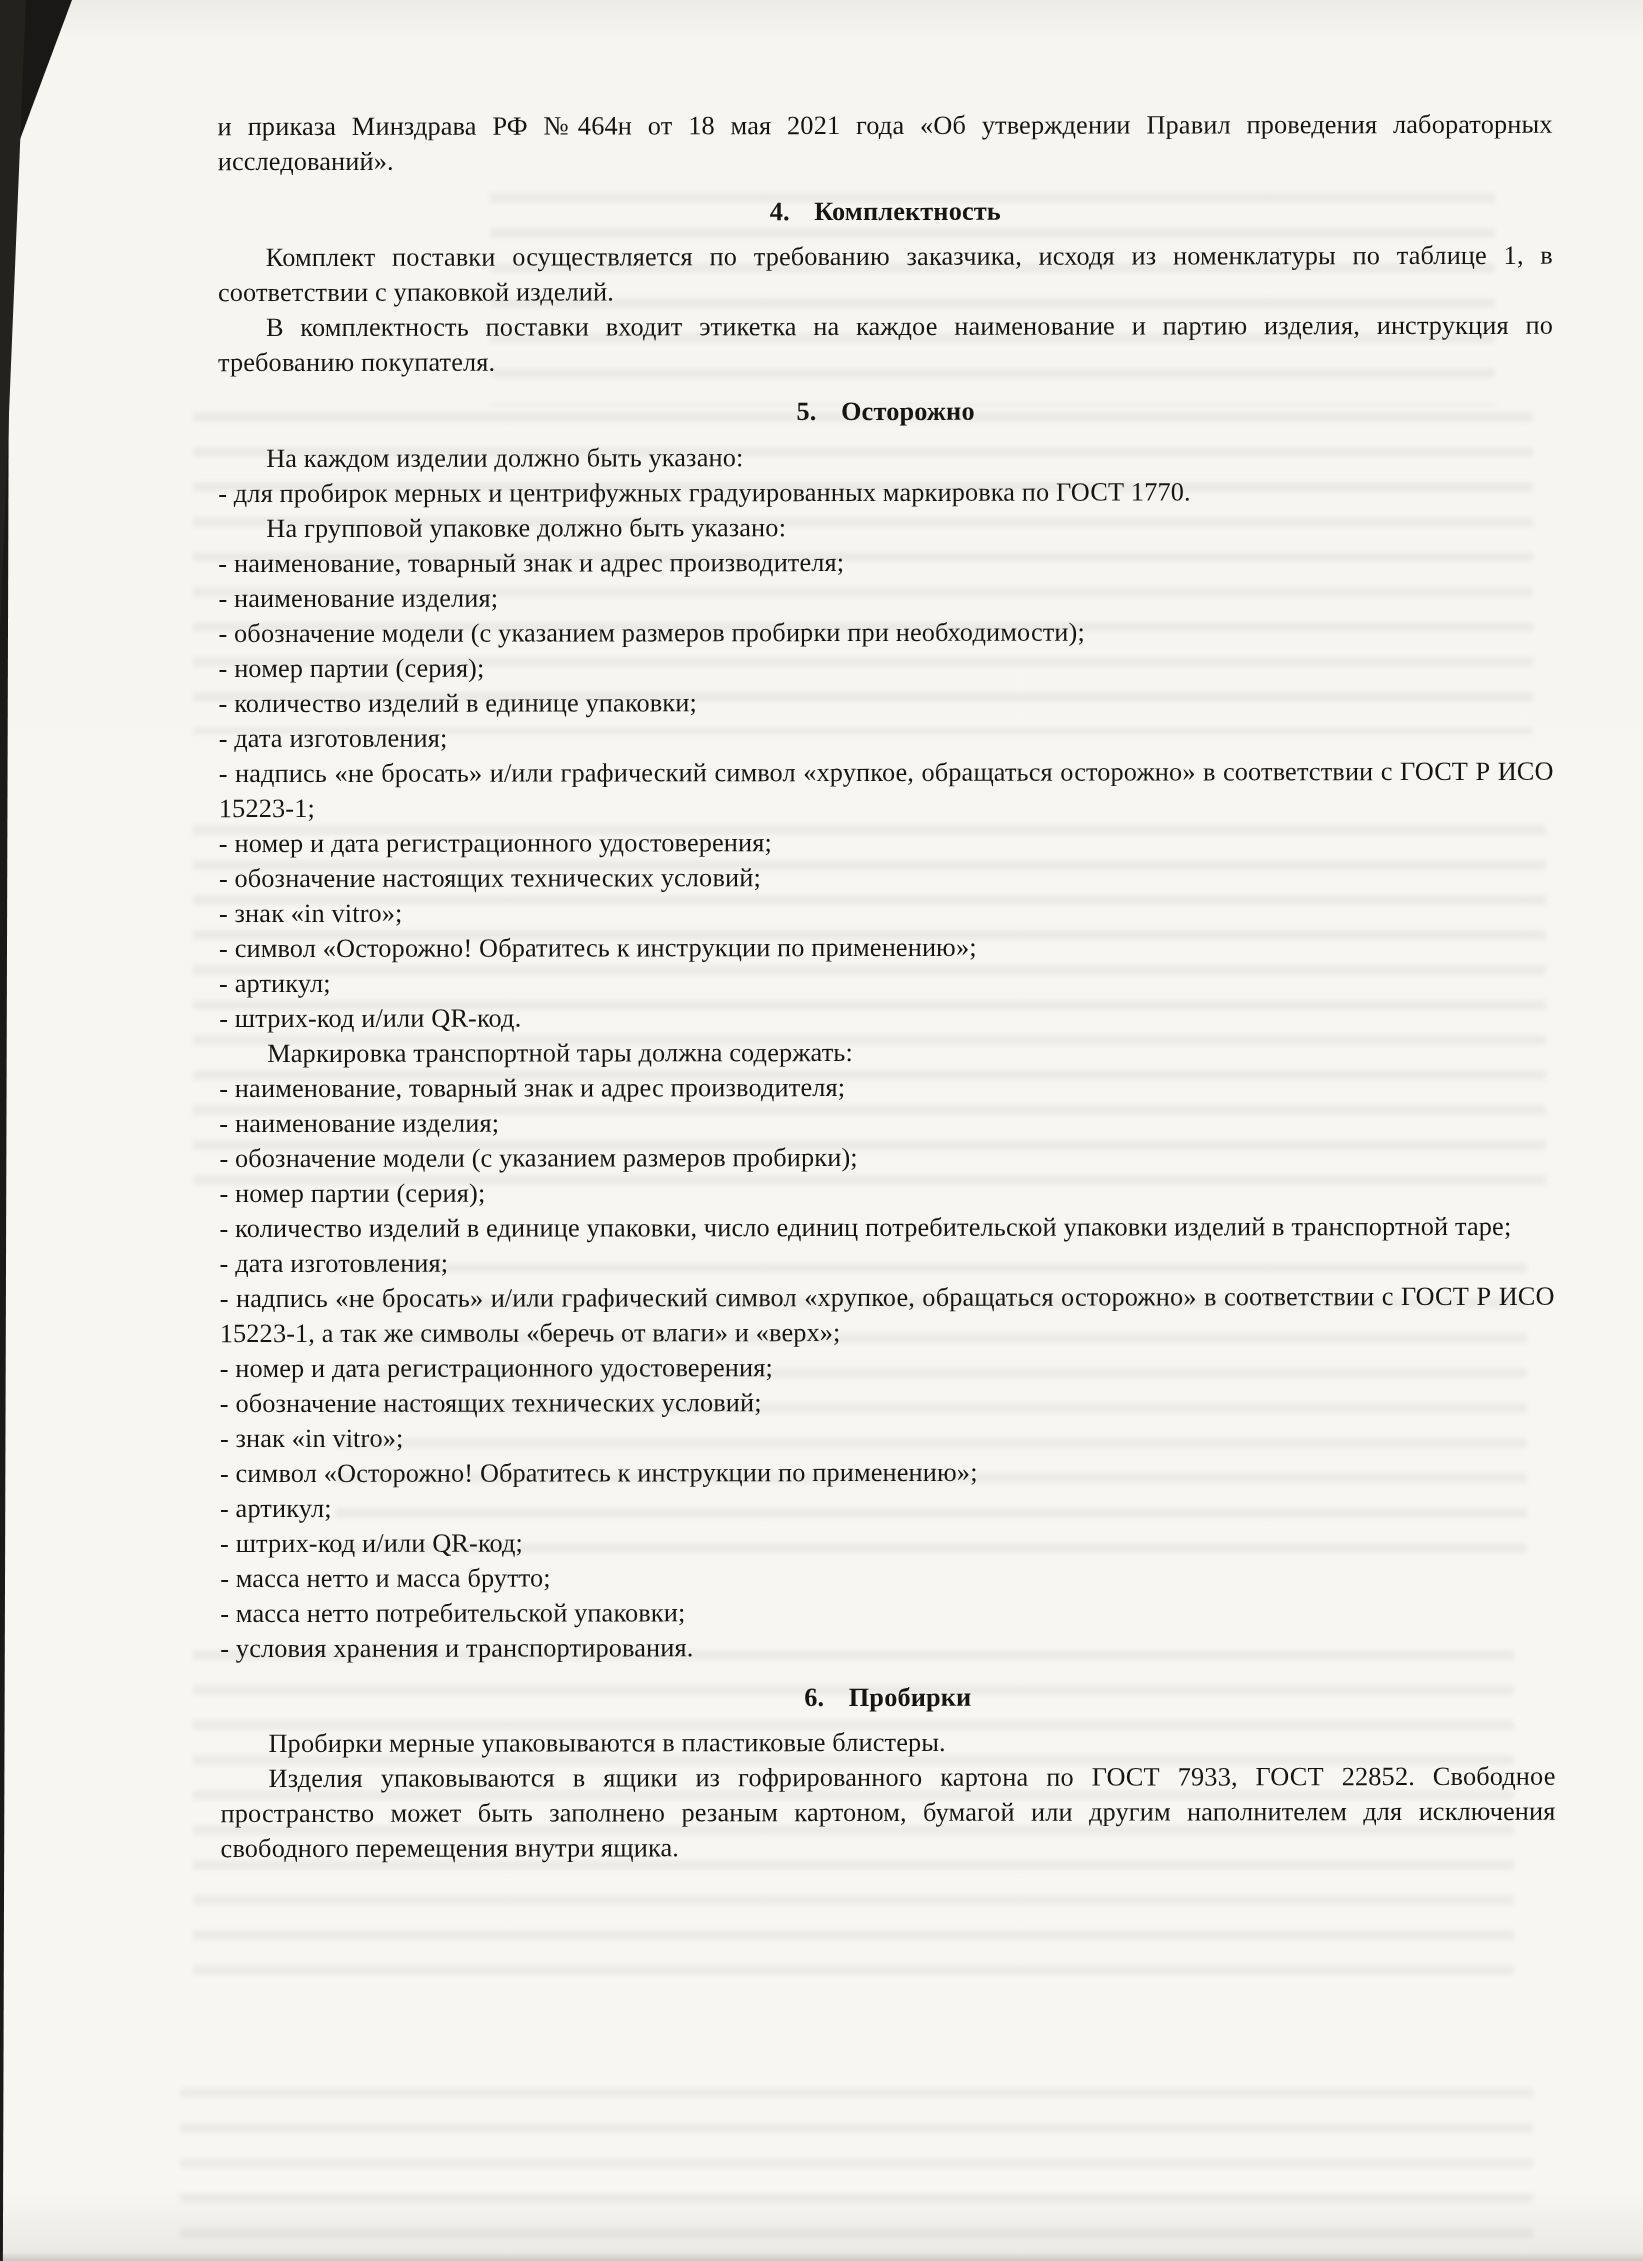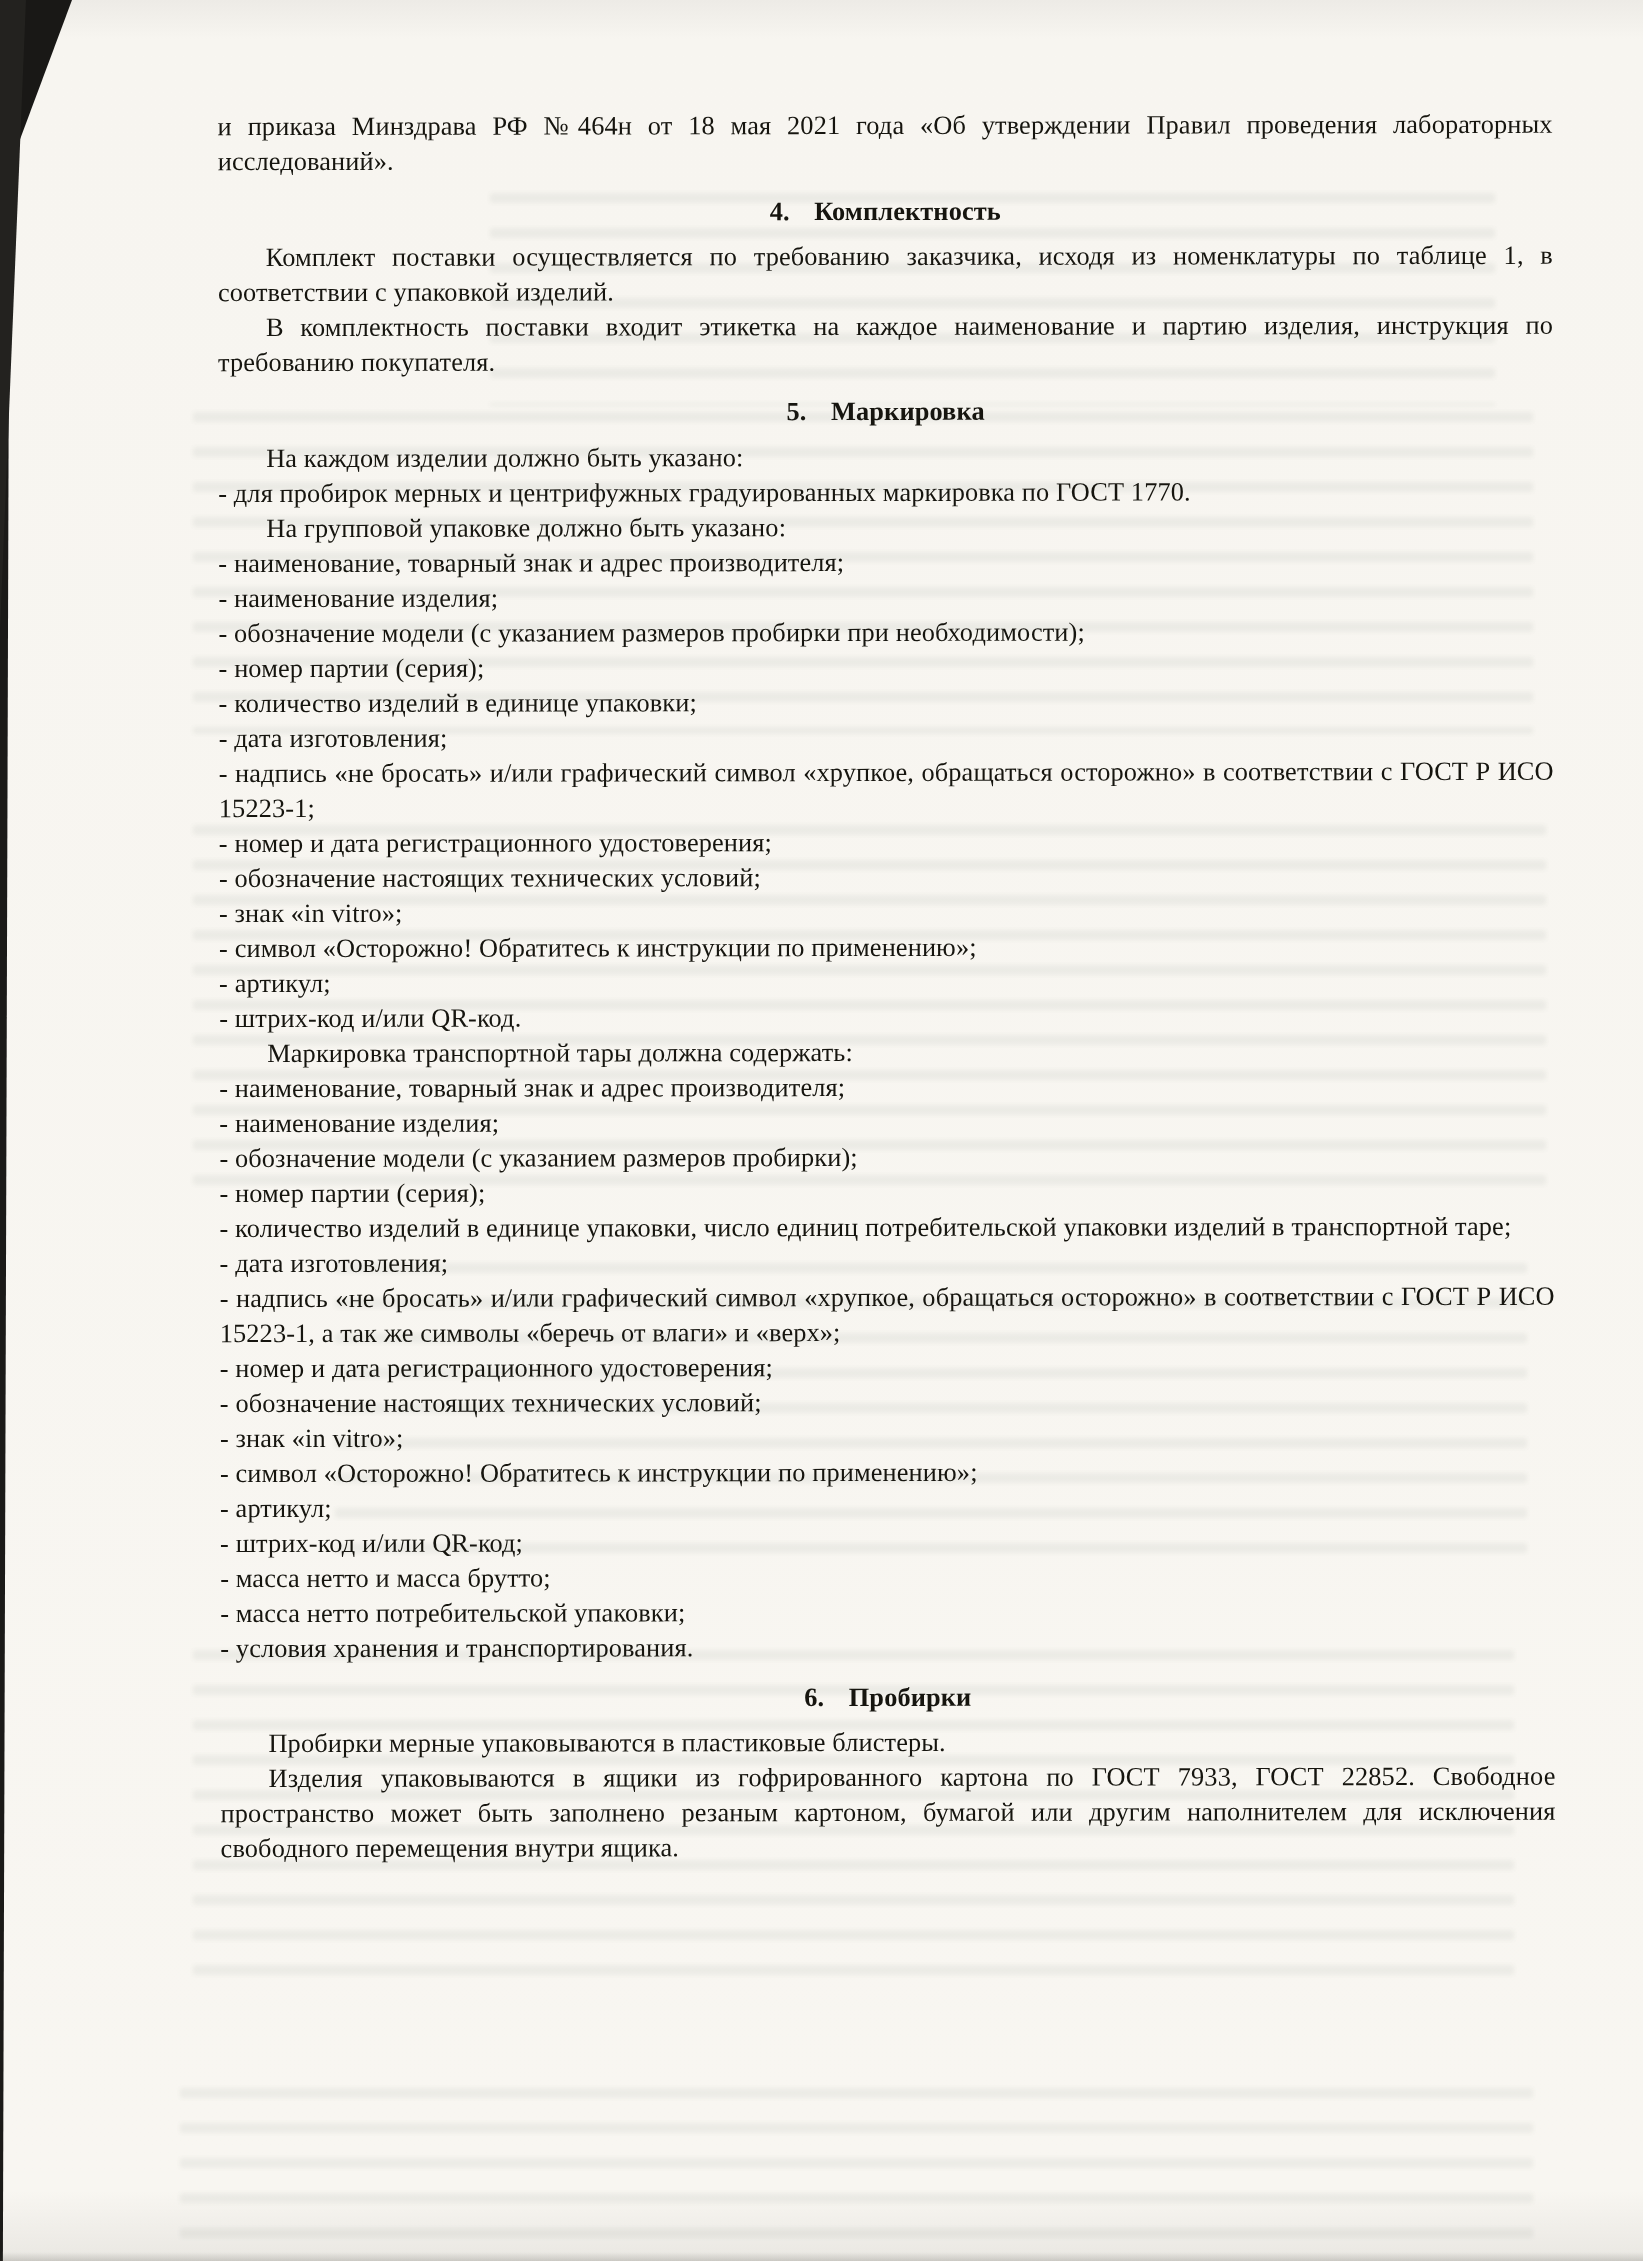--- a/index.html
+++ b/index.html
@@ -108,21 +108,21 @@
 
     <p class="noindent">и приказа Минздрава РФ №464н от 18 мая 2021 года «Об утверждении Правил проведения лабораторных исследований».</p>
 
     <h2 class="section-heading">
       <span class="num">4.</span><span>Комплектность</span>
     </h2>
     <p class="indent">Комплект поставки осуществляется по требованию заказчика, исходя из номенклатуры по таблице 1, в соответствии с упаковкой изделий.</p>
     <p class="indent">В комплектность поставки входит этикетка на каждое наименование и партию изделия, инструкция по требованию покупателя.</p>
 
     <h2 class="section-heading">
-      <span class="num">5.</span><span>Маркировка</span>
+      <span class="num">5.</span><span>Осторожно</span>
     </h2>
     <p class="indent">На каждом изделии должно быть указано:</p>
     <p class="noindent">- для пробирок мерных и центрифужных градуированных маркировка по ГОСТ 1770.</p>
     <p class="indent">На групповой упаковке должно быть указано:</p>
 
     <p class="noindent">- наименование, товарный знак и адрес производителя;</p>
     <p class="noindent">- наименование изделия;</p>
     <p class="noindent">- обозначение модели (с указанием размеров пробирки при необходимости);</p>
     <p class="noindent">- номер партии (серия);</p>
     <p class="noindent">- количество изделий в единице упаковки;</p>

